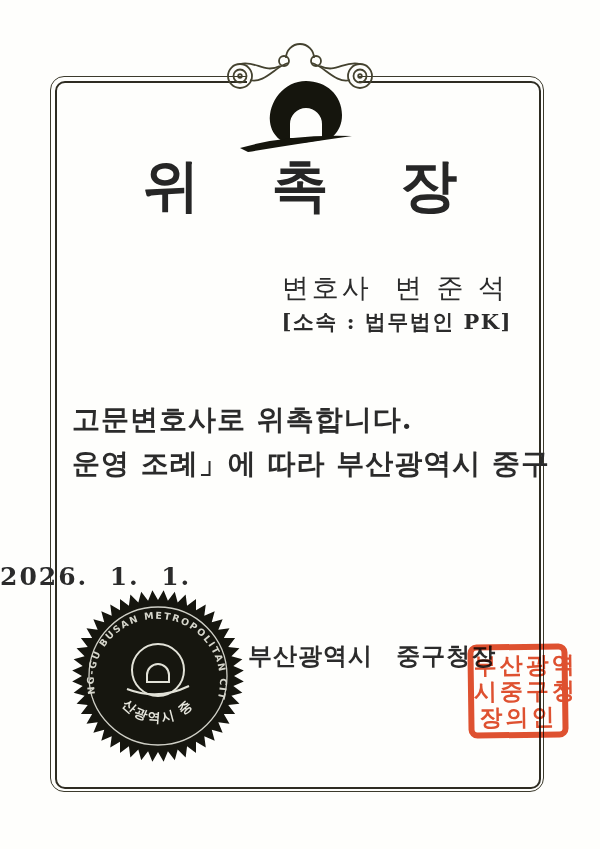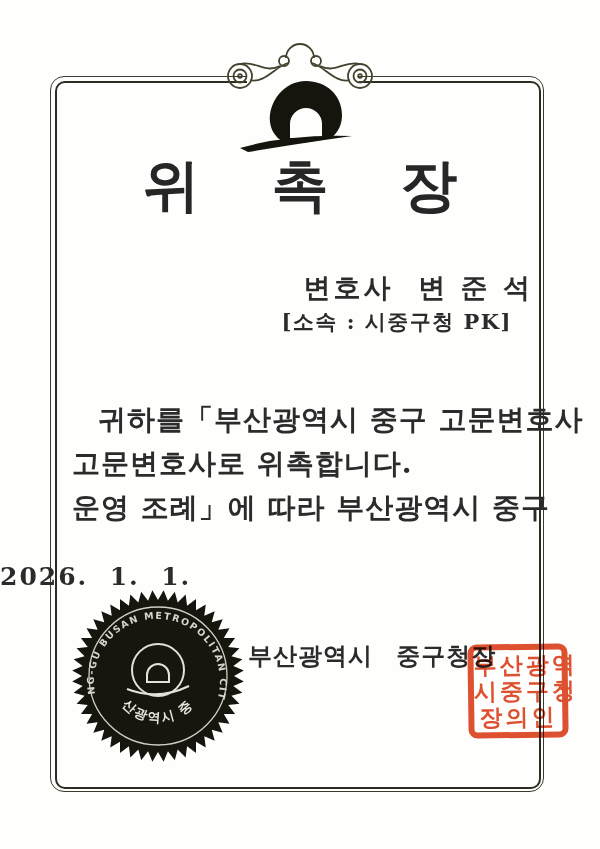--- a/index.html
+++ b/index.html
@@ -24,22 +24,22 @@
   }
   .ornament{position:absolute;left:180px;top:36px;width:240px;height:64px;}
   .emblem{position:absolute;left:238px;top:80px;width:130px;height:72px;}
   
   .title{
     position:absolute;left:0;top:148px;width:100%;
     text-align:center;font-size:57px;font-weight:bold;
     letter-spacing:26px;text-indent:26px;color:#262626;
   }
   .name-line{
-    position:absolute;right:67px;top:270px;
-    font-size:27px;font-weight:bold;letter-spacing:3px;white-space:pre;color:#2b2b2b;
+    position:absolute;right:92px;top:270px;
+    font-size:27px;font-weight:normal;letter-spacing:3px;white-space:pre;color:#2b2b2b;
   }
   .affiliation-line{
     position:absolute;right:88px;top:308px;
     font-size:21px;font-weight:bold;letter-spacing:1.5px;white-space:pre;color:#2b2b2b;
   }
   .body-text{
     position:absolute;left:72px;top:398px;width:470px;
     font-size:28px;font-weight:bold;line-height:44px;color:#2b2b2b;
   }
   .body-text .line{white-space:pre;letter-spacing:1px;}
@@ -100,24 +100,23 @@
 <svg class="emblem" viewBox="0 0 130 72">
   <path fill="#15150d" fill-rule="evenodd" d="M 68,1 C 88,1 104,15 104,35 C 104,52 92,64 70,66 C 48,68 34,58 32,42 C 30,22 46,1 68,1 Z
        M 52,58 L 52,44 A 16,16 0 1 1 84,44 L 84,58 Z"></path>
   <path d="M 18,61 Q 62,73 112,54" stroke="#fefefc" stroke-width="5" fill="none"></path>
   <path d="M 2,68 Q 50,54 114,56 Q 58,64 10,72 Z" fill="#15150d"></path>
 </svg>
 
 <div class="title">위 촉 장</div>
 
 <div class="name-line">변호사  변 준 석</div>
-<div class="affiliation-line">[소속 : 시중구청 PK]</div>
+<div class="affiliation-line">[소속 : 법무법인 PK]</div>
 
 <div class="body-text">
-  <div class="line indent">귀하를「부산광역시 중구 고문변호사</div>
   <div class="line">고문변호사로 위촉합니다.</div>
   <div class="line">운영 조례」에 따라 부산광역시 중구</div>
 </div>
 
 <div class="date-line">2026.  1.  1.</div>
 
 <div class="seal" style="clip-path: polygon(94.2% 50%, 99.89% 53.27%, 93.82% 55.77%, 99.04% 59.75%, 92.69% 61.44%, 97.35% 66.07%, 90.84% 66.91%, 94.84% 72.11%, 88.28% 72.1%, 91.57% 77.78%, 85.07% 76.91%, 87.59% 82.97%, 81.25% 81.25%, 82.97% 87.59%, 76.91% 85.07%, 77.78% 91.57%, 72.1% 88.28%, 72.11% 94.84%, 66.91% 90.84%, 66.07% 97.35%, 61.44% 92.69%, 59.75% 99.04%, 55.77% 93.82%, 53.27% 99.89%, 50% 94.2%, 46.73% 99.89%, 44.23% 93.82%, 40.25% 99.04%, 38.56% 92.69%, 33.93% 97.35%, 33.09% 90.84%, 27.89% 94.84%, 27.9% 88.28%, 22.22% 91.57%, 23.09% 85.07%, 17.03% 87.59%, 18.75% 81.25%, 12.41% 82.97%, 14.93% 76.91%, 8.43% 77.78%, 11.72% 72.1%, 5.16% 72.11%, 9.16% 66.91%, 2.65% 66.07%, 7.31% 61.44%, 0.96% 59.75%, 6.18% 55.77%, 0.11% 53.27%, 5.8% 50%, 0.11% 46.73%, 6.18% 44.23%, 0.96% 40.25%, 7.31% 38.56%, 2.65% 33.93%, 9.16% 33.09%, 5.16% 27.89%, 11.72% 27.9%, 8.43% 22.22%, 14.93% 23.09%, 12.41% 17.03%, 18.75% 18.75%, 17.03% 12.41%, 23.09% 14.93%, 22.22% 8.43%, 27.9% 11.72%, 27.89% 5.16%, 33.09% 9.16%, 33.93% 2.65%, 38.56% 7.31%, 40.25% 0.96%, 44.23% 6.18%, 46.73% 0.11%, 50% 5.8%, 53.27% 0.11%, 55.77% 6.18%, 59.75% 0.96%, 61.44% 7.31%, 66.07% 2.65%, 66.91% 9.16%, 72.11% 5.16%, 72.1% 11.72%, 77.78% 8.43%, 76.91% 14.93%, 82.97% 12.41%, 81.25% 18.75%, 87.59% 17.03%, 85.07% 23.09%, 91.57% 22.22%, 88.28% 27.9%, 94.84% 27.89%, 90.84% 33.09%, 97.35% 33.93%, 92.69% 38.56%, 99.04% 40.25%, 93.82% 44.23%, 99.89% 46.73%);">
   <svg viewBox="0 0 172 172">
     <defs>
       <path id="sealArcTop" d="M 24.1,107.9 A 63,63 0 1 1 145.9,107.9"></path>

